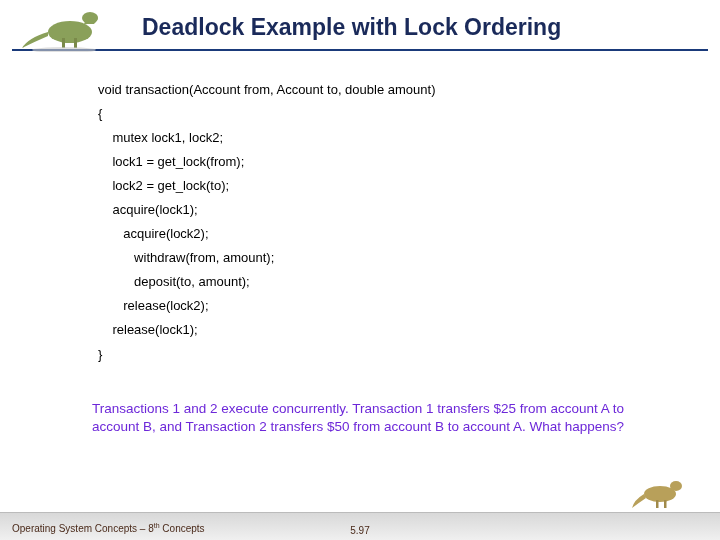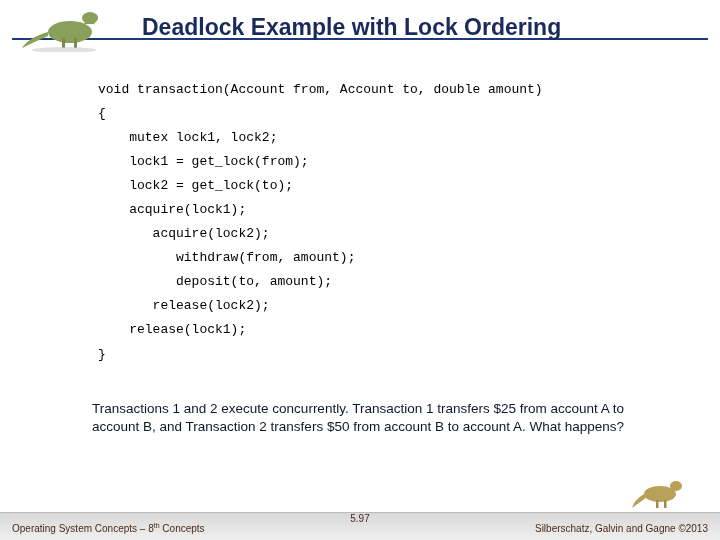--- a/index.html
+++ b/index.html
@@ -6,21 +6,21 @@
   body {
     width: 720px;
     height: 540px;
     background: #fff;
     font-family: Arial, Helvetica, sans-serif;
     position: relative;
     overflow: hidden;
   }
   .header {
     position: relative;
-    height: 40px;
+    height: 51px;
     border-bottom: 2px solid #1a3a7a;
     margin: 0 12px;
   }
   .dino-top {
     position: absolute;
     left: 6px;
     top: 2px;
     width: 92px;
     height: 50px;
   }
@@ -29,33 +29,33 @@
     left: 130px;
     top: 14px;
     font-size: 23px;
     font-weight: bold;
     color: #1a2a5a;
   }
   .code-block {
     position: absolute;
     left: 98px;
     top: 78px;
-    font-family: Liberation Mono, monospace;
+    font-family: Liberation Sans, sans-serif;
     font-size: 13px;
     color: #000;
     line-height: 1.85;
     white-space: pre;
   }
   .body-text {
     position: absolute;
     left: 92px;
     top: 400px;
     width: 550px;
     font-size: 13.5px;
-    color: #0f172a;
+    color: #6d28d9;
     line-height: 1.35;
   }
   .footer {
     position: absolute;
     bottom: 0;
     left: 0;
     right: 0;
     height: 28px;
     background: linear-gradient(to bottom, #d8d8d8 0%, #f0f0f0 100%);
     border-top: 1px solid #bbb;
@@ -64,21 +64,21 @@
     position: absolute;
     left: 12px;
     bottom: 6px;
     font-size: 10px;
     color: #4a2a1a;
   }
   .footer-center {
     position: absolute;
     left: 50%;
     transform: translateX(-50%);
-    bottom: 16px;
+    bottom: 4px;
     font-size: 10px;
     color: #4a2a1a;
   }
   .footer-right {
     position: absolute;
     right: 12px;
     bottom: 6px;
     font-size: 10px;
     color: #4a2a1a;
   }
@@ -128,14 +128,13 @@
   <ellipse cx="44" cy="12" rx="6" ry="5" fill="#b8a05a"></ellipse>
   <rect x="24" y="26" width="2.5" height="8" fill="#a08a4a"></rect>
   <rect x="32" y="26" width="2.5" height="8" fill="#a08a4a"></rect>
 </svg>
 
 <div class="footer">
   <div class="footer-left">
     <span>Operating System Concepts – 8</span><sup>th</sup><span> Concepts</span>
   </div>
   <div class="footer-center">5.97</div>
-  <div class="footer-right">Silberschatz, Galvin and Gagne ©2013</div>
 </div>
 
 </body></html>

